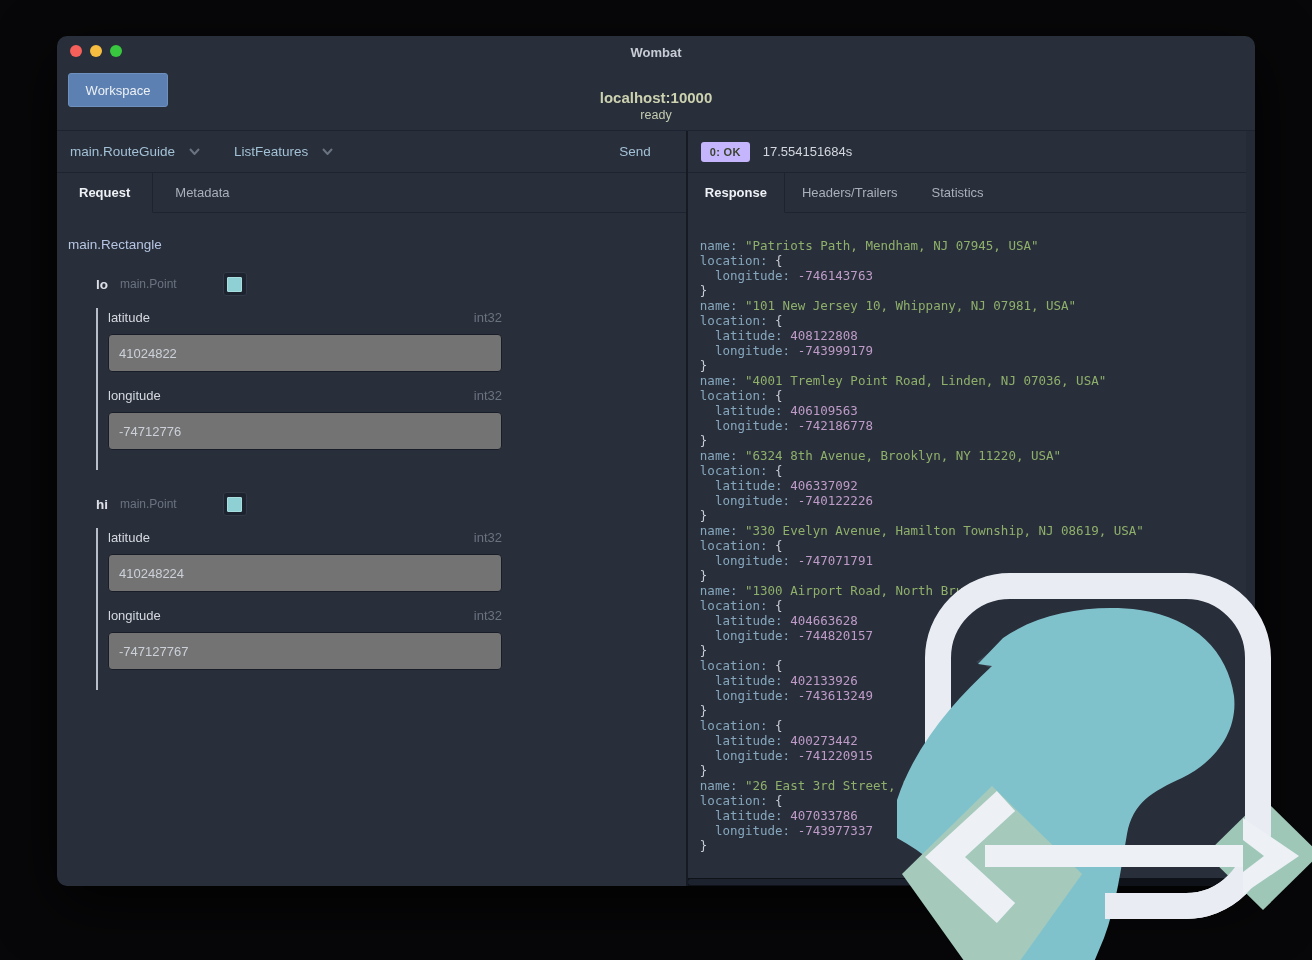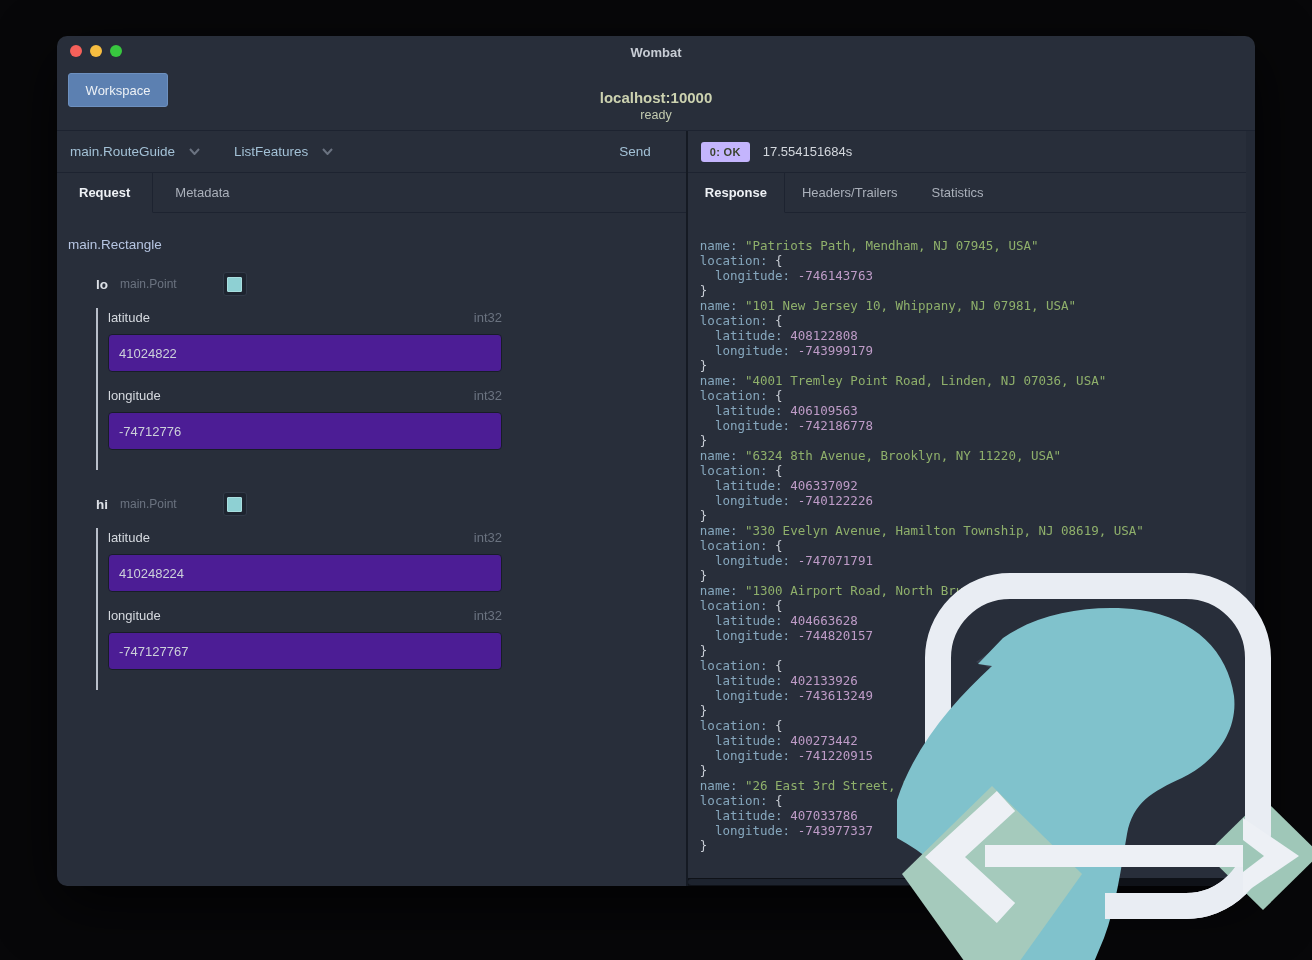--- a/index.html
+++ b/index.html
@@ -63,21 +63,21 @@
   .fname { color:#dde1e7; font-size:13.5px; font-weight:bold; }
   .ftype { color:#6b7380; font-size:12px; margin-left:12px; }
   .fcheck { margin-left:46px; width:24px; height:24px; background:#1e242f; border:1px solid #323a48;
             border-radius:3px; display:flex; align-items:center; justify-content:center; cursor:pointer; }
   .fcheckin { width:15px; height:15px; background:#8ed0d3; border:1px solid #a9dedf; border-radius:1px; }
   .fgbody { border-left:2px solid #b9bfca; padding:2px 0 4px 10px; }
   .ffield { width:394px; margin-bottom:16px; }
   .flabelrow { display:flex; justify-content:space-between; margin-bottom:9px; }
   .flabel { color:#d5d9df; font-size:13px; }
   .fint { color:#6b7380; font-size:13px; }
-  .finput { width:100%; height:38px; background:#4c1d95; border:1px solid #181d28; border-radius:4px;
+  .finput { width:100%; height:38px; background:#737373; border:1px solid #181d28; border-radius:4px;
             color:#ccd1d9; font-size:13px; font-family:inherit; padding:0 10px; }
 
   
   .respwrap { position:relative; height:673px; overflow:hidden; }
   .respbody { padding:25px 0 0 12px; font-family:"DejaVu Sans Mono", monospace; }
   .rline { white-space:pre; height:15px; line-height:15px; font-size:12.5px; }
   .tk { color:#86a7bd; } .ts { color:#8fb06b; } .tn { color:#bf9cc8; } .tp { color:#c9ced6; }
   .hscroll { position:absolute; left:0; right:0; bottom:0; height:8px; background:#0f1218; }
   .hthumb { position:absolute; left:0; top:1px; width:270px; height:6px; background:#1d232e; border-radius:3px; }
   .vscroll { position:absolute; right:0; top:0; bottom:0; width:9px; background:#242a36; }

